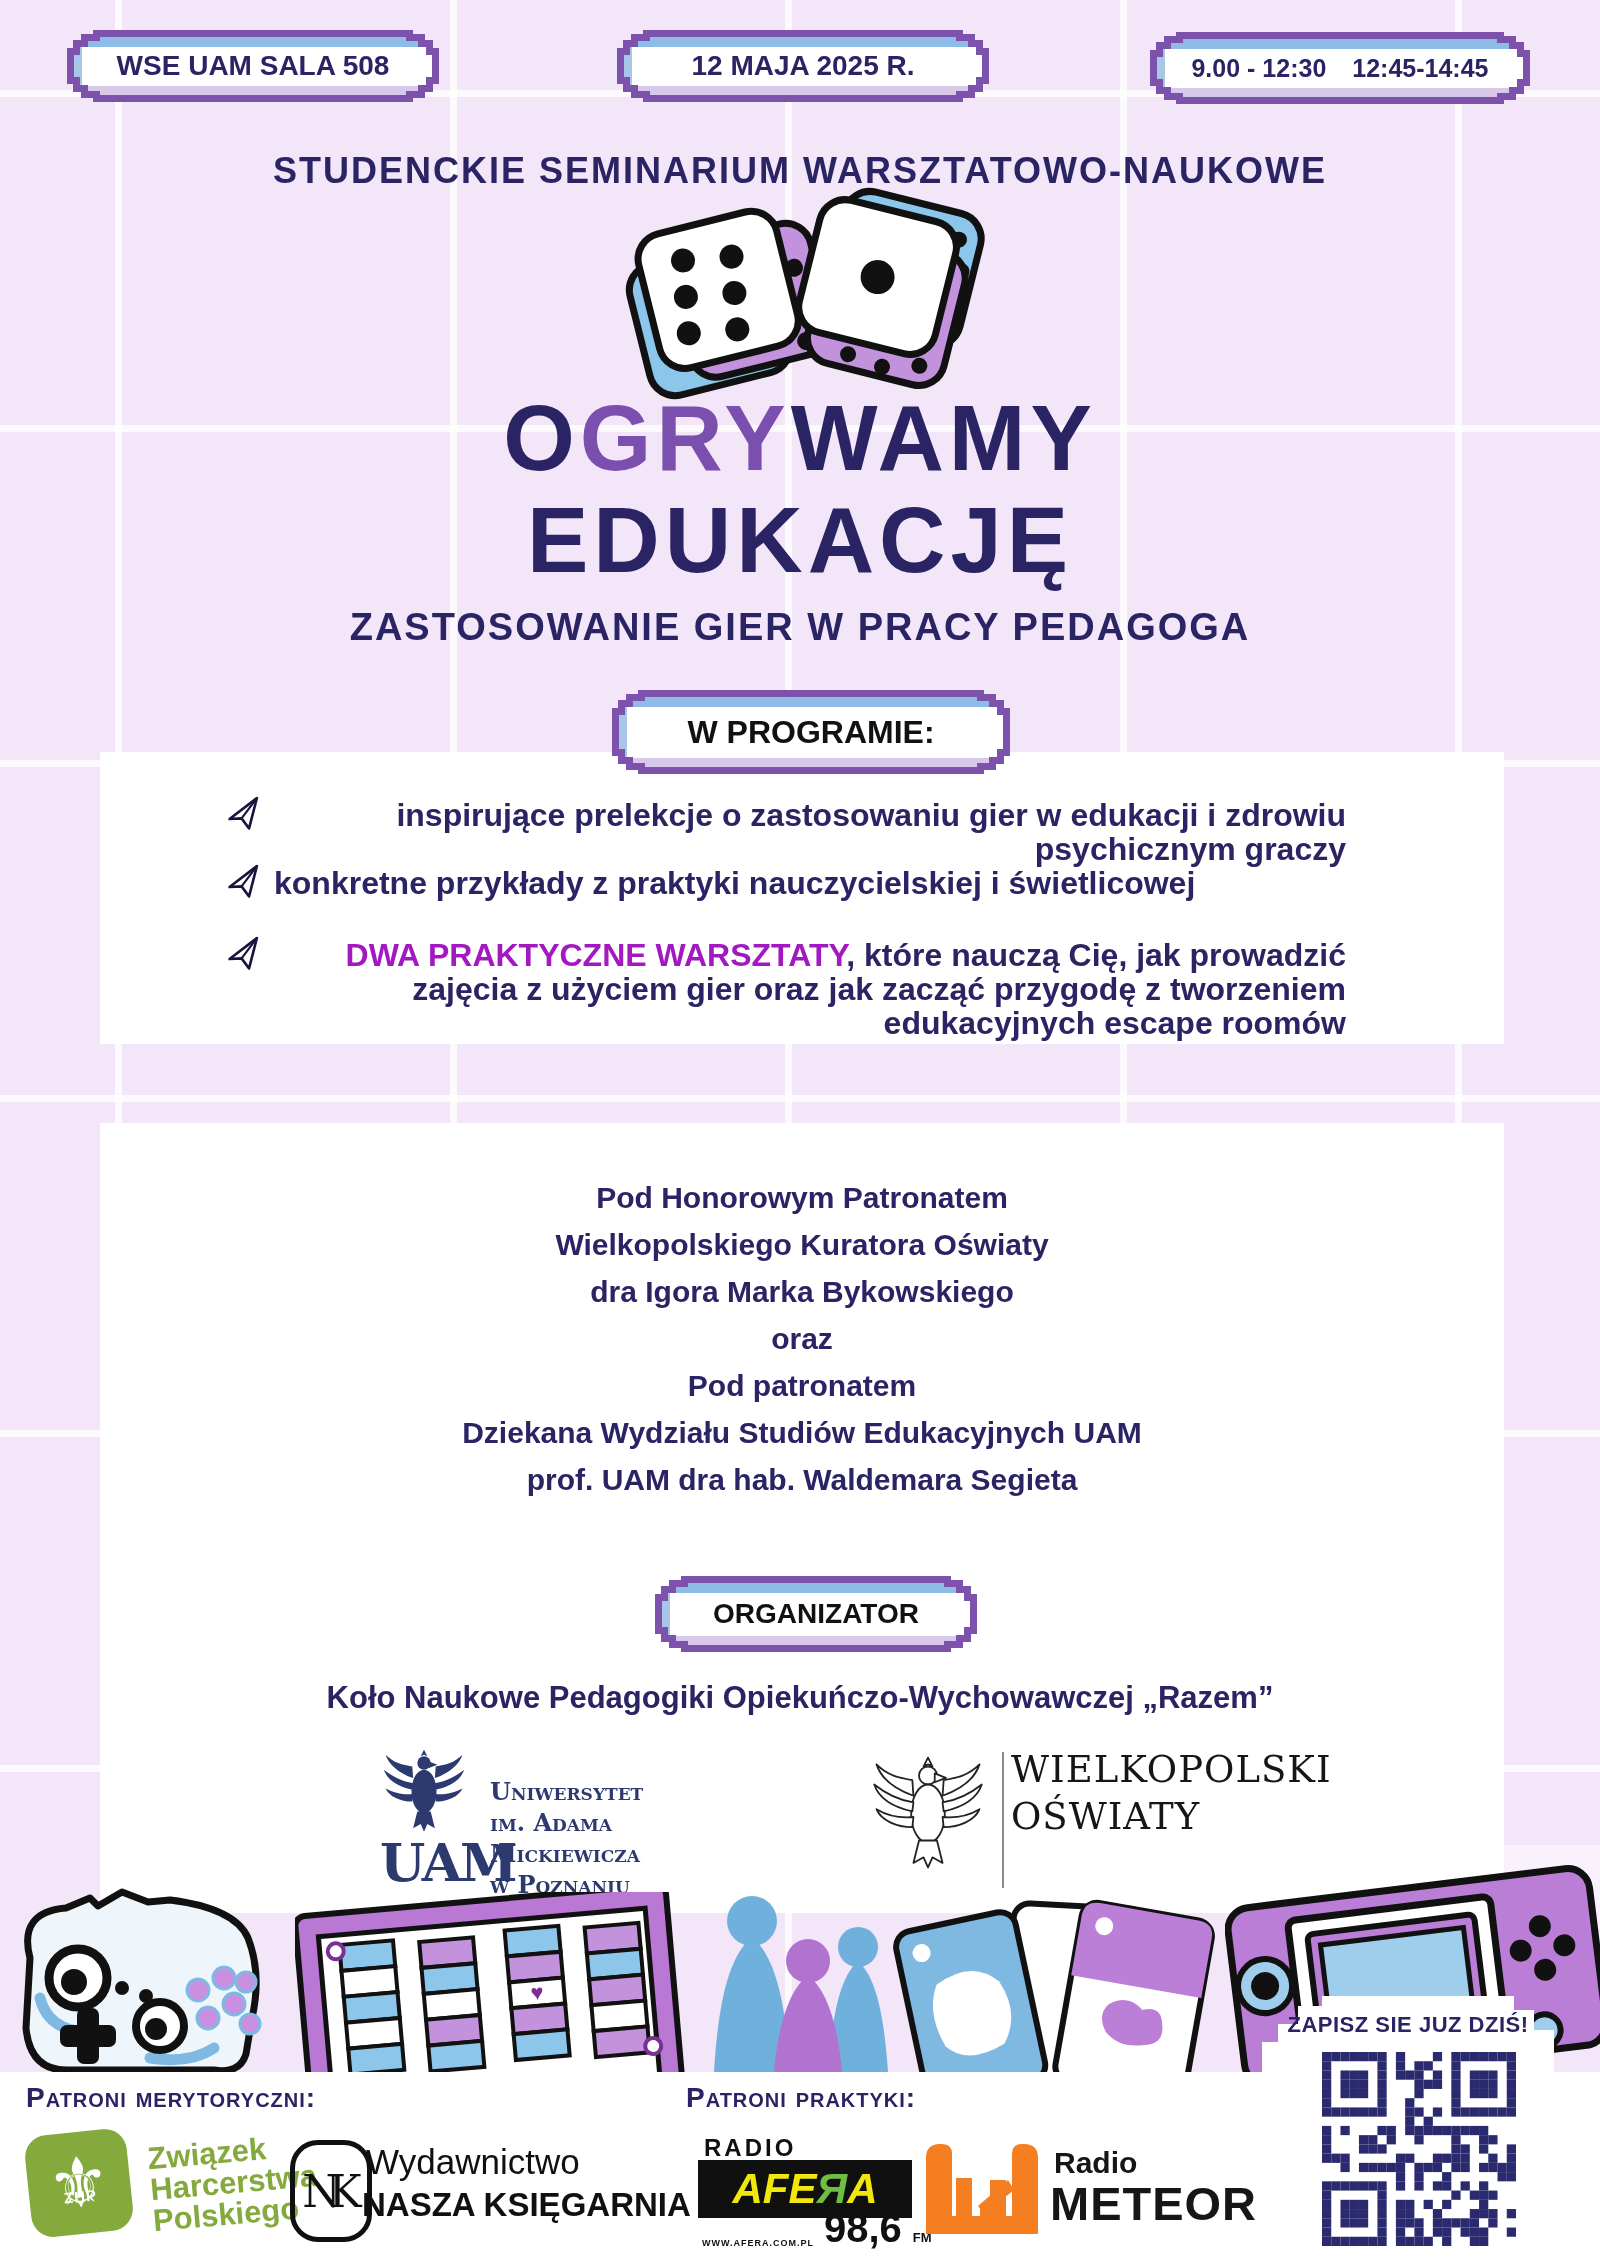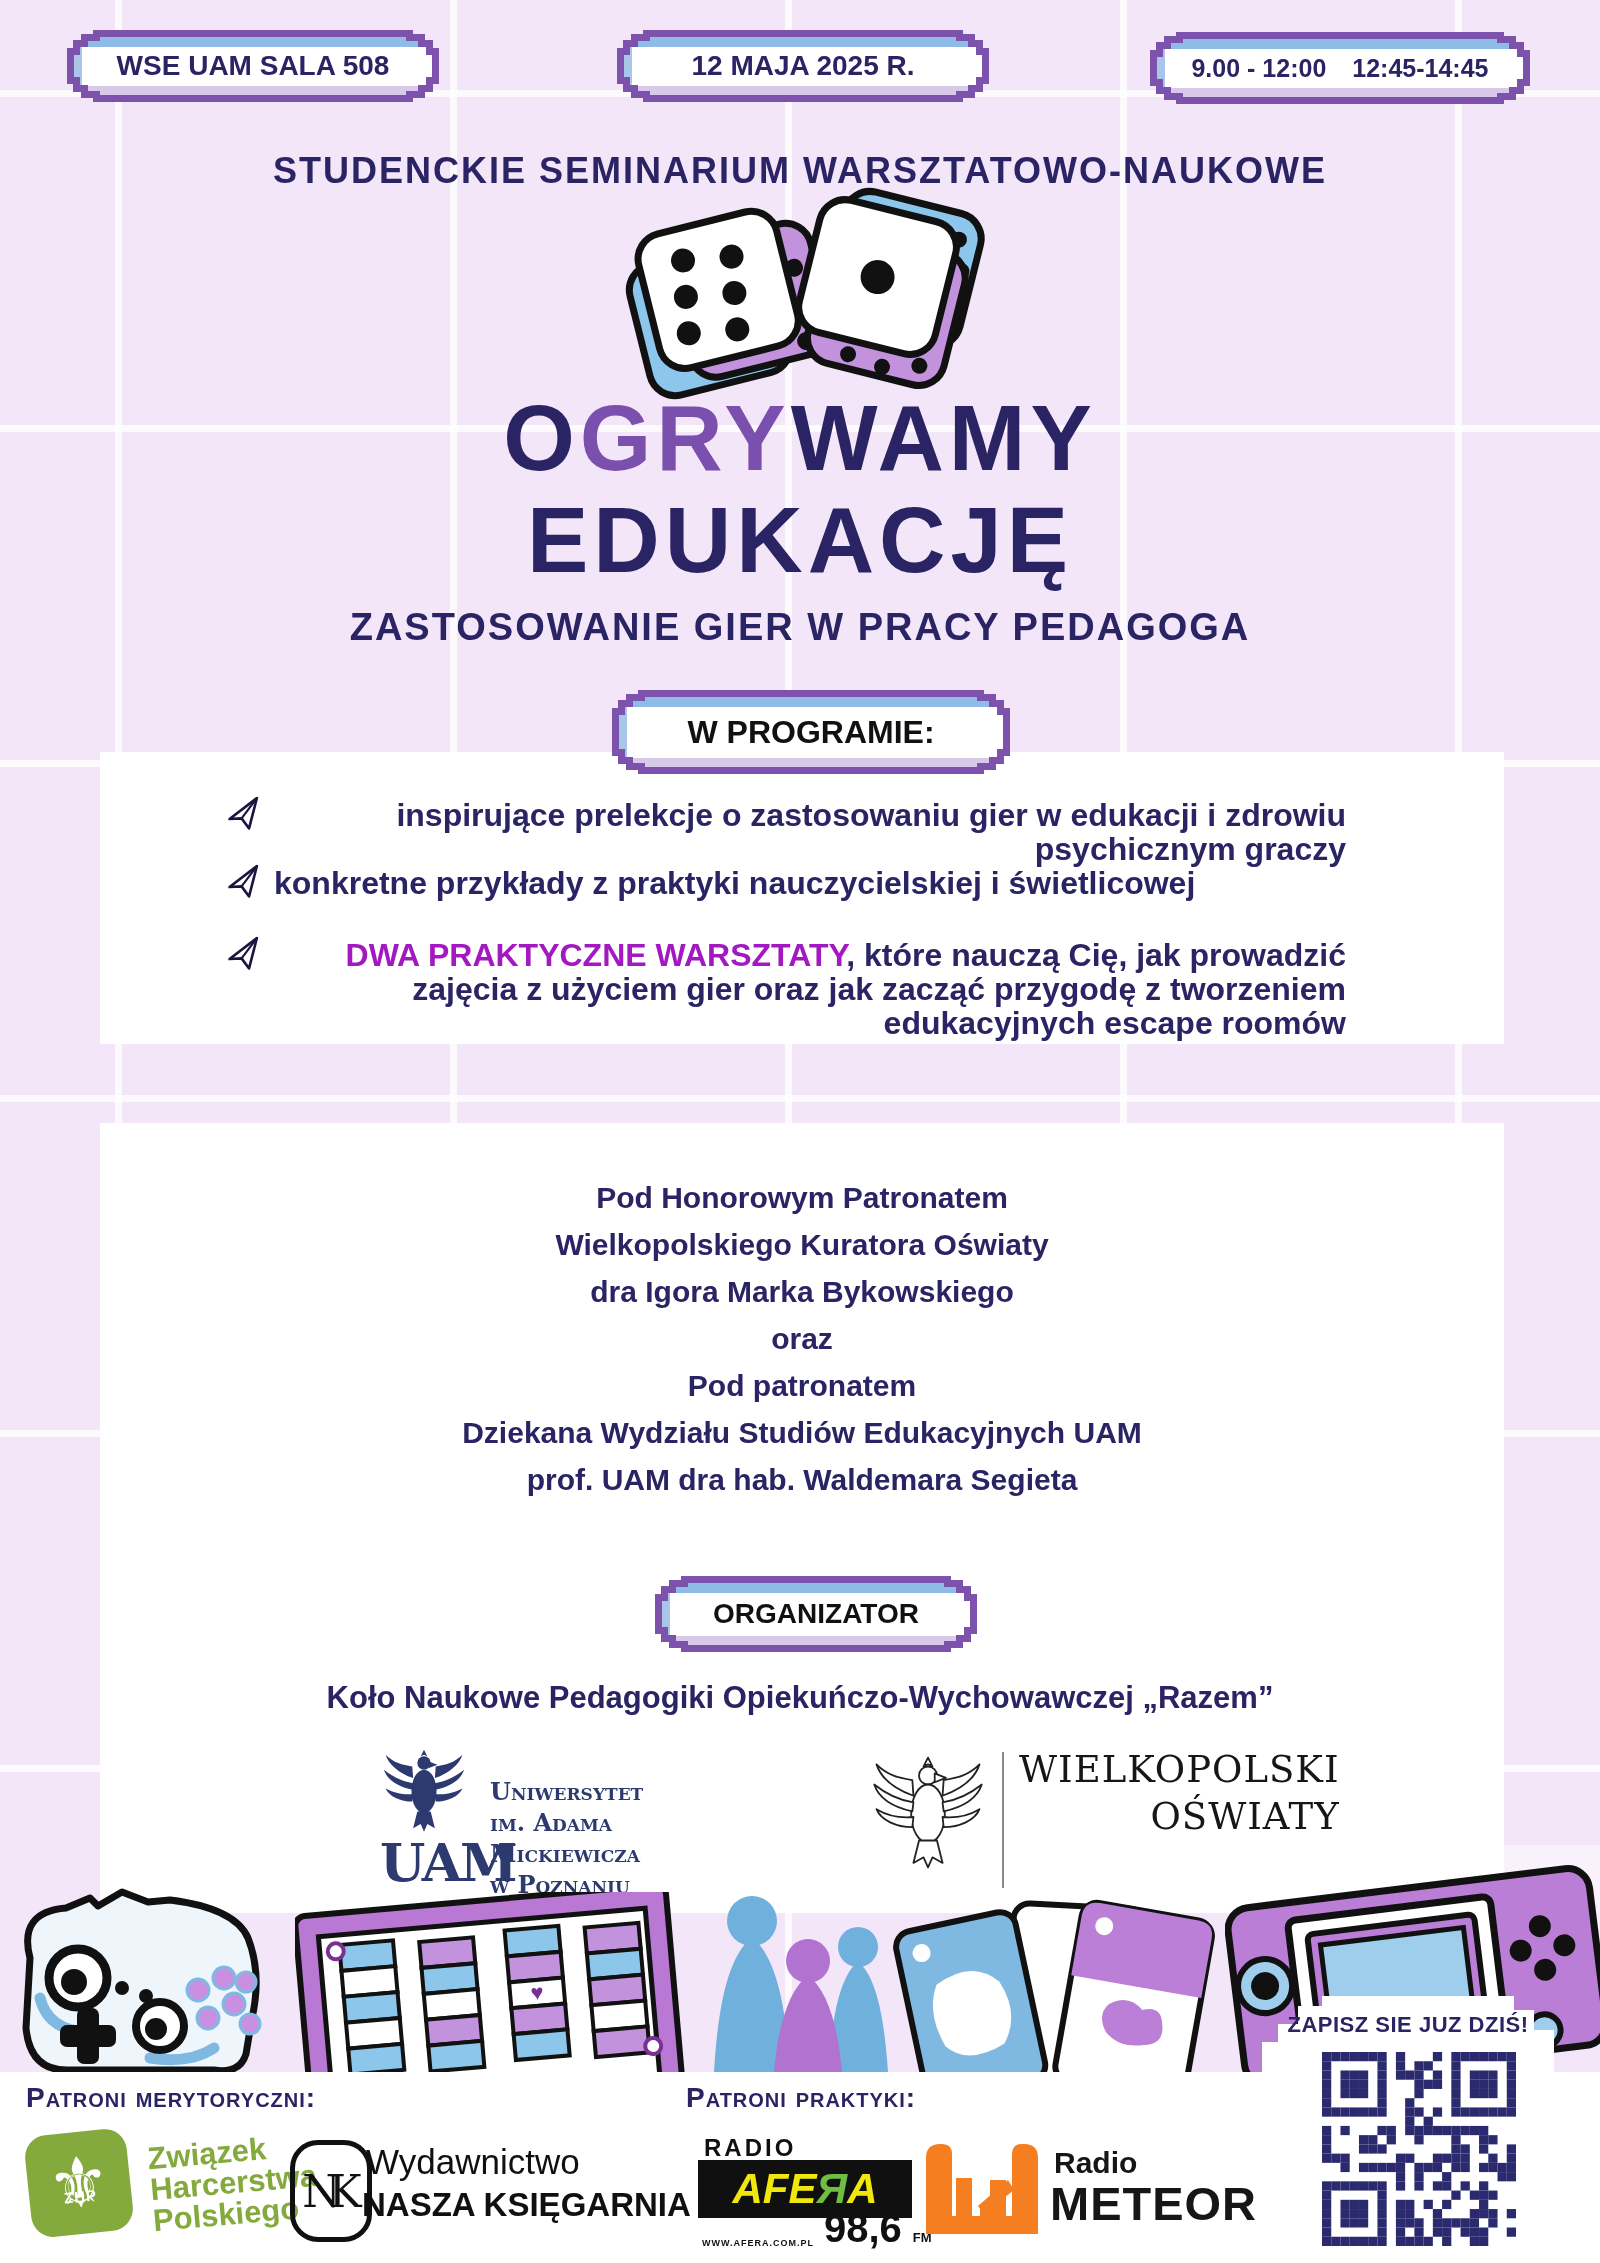--- a/index.html
+++ b/index.html
@@ -96,21 +96,21 @@
   </div>
   <div class="pixel-badge" style="left:617px;top:30px;width:372px;height:72px;">
     <div class="pb-outer px-clip"></div>
     <div class="pb-inner px-clip"></div>
     <div class="pb-label" style="font-size:28px;">12 MAJA 2025 R.</div>
   </div>
   <div class="pixel-badge" style="left:1150px;top:32px;width:380px;height:72px;">
     <div class="pb-outer px-clip"></div>
     <div class="pb-inner px-clip"></div>
     <div class="pb-label" style="font-size:25px;gap:26px;">
-      <span>9.00 - 12:00</span>
+      <span>9.00 - 12:30</span>
       <span>12:45-14:45</span>
     </div>
   </div>
 
   <div class="abs kicker navy center">STUDENCKIE SEMINARIUM WARSZTATOWO-NAUKOWE</div>
 
   <svg class="abs" style="left:630px;top:198px;overflow:visible;" width="340" height="195" viewBox="0 0 340 195">
     <g transform="translate(18,28) rotate(-14 75 75)">
       <rect x="-14" y="22" width="144" height="134" rx="26" fill="#8cc6ea" stroke="#111" stroke-width="7"></rect>
       <circle cx="18" cy="118" r="9" fill="#111"></circle>
@@ -238,21 +238,21 @@
         <path d="M37 36 C20 30 8 20 4 8 C14 18 24 20 36 22 Z"></path>
         <path d="M36 50 C18 46 6 38 2 26 C12 34 24 40 37 42 Z"></path>
         <path d="M36 64 C22 64 8 58 4 48 C14 54 26 56 37 55 Z"></path>
         <path d="M63 36 C80 30 92 20 96 8 C86 18 76 20 64 22 Z"></path>
         <path d="M64 50 C82 46 94 38 98 26 C88 34 76 40 63 42 Z"></path>
         <path d="M64 64 C78 64 92 58 96 48 C86 54 74 56 63 55 Z"></path>
         <path d="M42 76 L58 76 L63 96 L54 91 L50 100 L46 91 L37 96 Z"></path>
       </g>
     </svg>
     <div style="position:absolute;left:130px;top:12px;width:2px;height:136px;background:#8a8a8a;"></div>
-    <div style="position:absolute;left:147px;top:6px;text-align:right;">
+    <div style="position:absolute;left:139px;top:6px;">
       <div class="kurator-line">WIELKOPOLSKI</div>
       <div class="kurator-line">OŚWIATY</div>
     </div>
   </div>
 
   <svg class="abs" style="left:0;top:1878px;" width="285" height="194" viewBox="0 0 285 194">
     <path d="M30,80 Q18,34 66,30 L90,20 L98,28 L122,14 L148,24 L170,22 Q235,30 248,60 Q262,96 252,140 L246,176 Q240,196 214,192 L70,192 Q30,194 26,150 Z" fill="#eef5fb" stroke="#111" stroke-width="7" stroke-linejoin="round"></path>
     <path d="M40,120 Q48,152 86,154" fill="none" stroke="#7fb9e2" stroke-width="11" stroke-linecap="round"></path>
     <path d="M150,180 Q190,186 214,170" fill="none" stroke="#7fb9e2" stroke-width="11" stroke-linecap="round"></path>
     <circle cx="78" cy="100" r="29" fill="#fff" stroke="#111" stroke-width="9"></circle>

